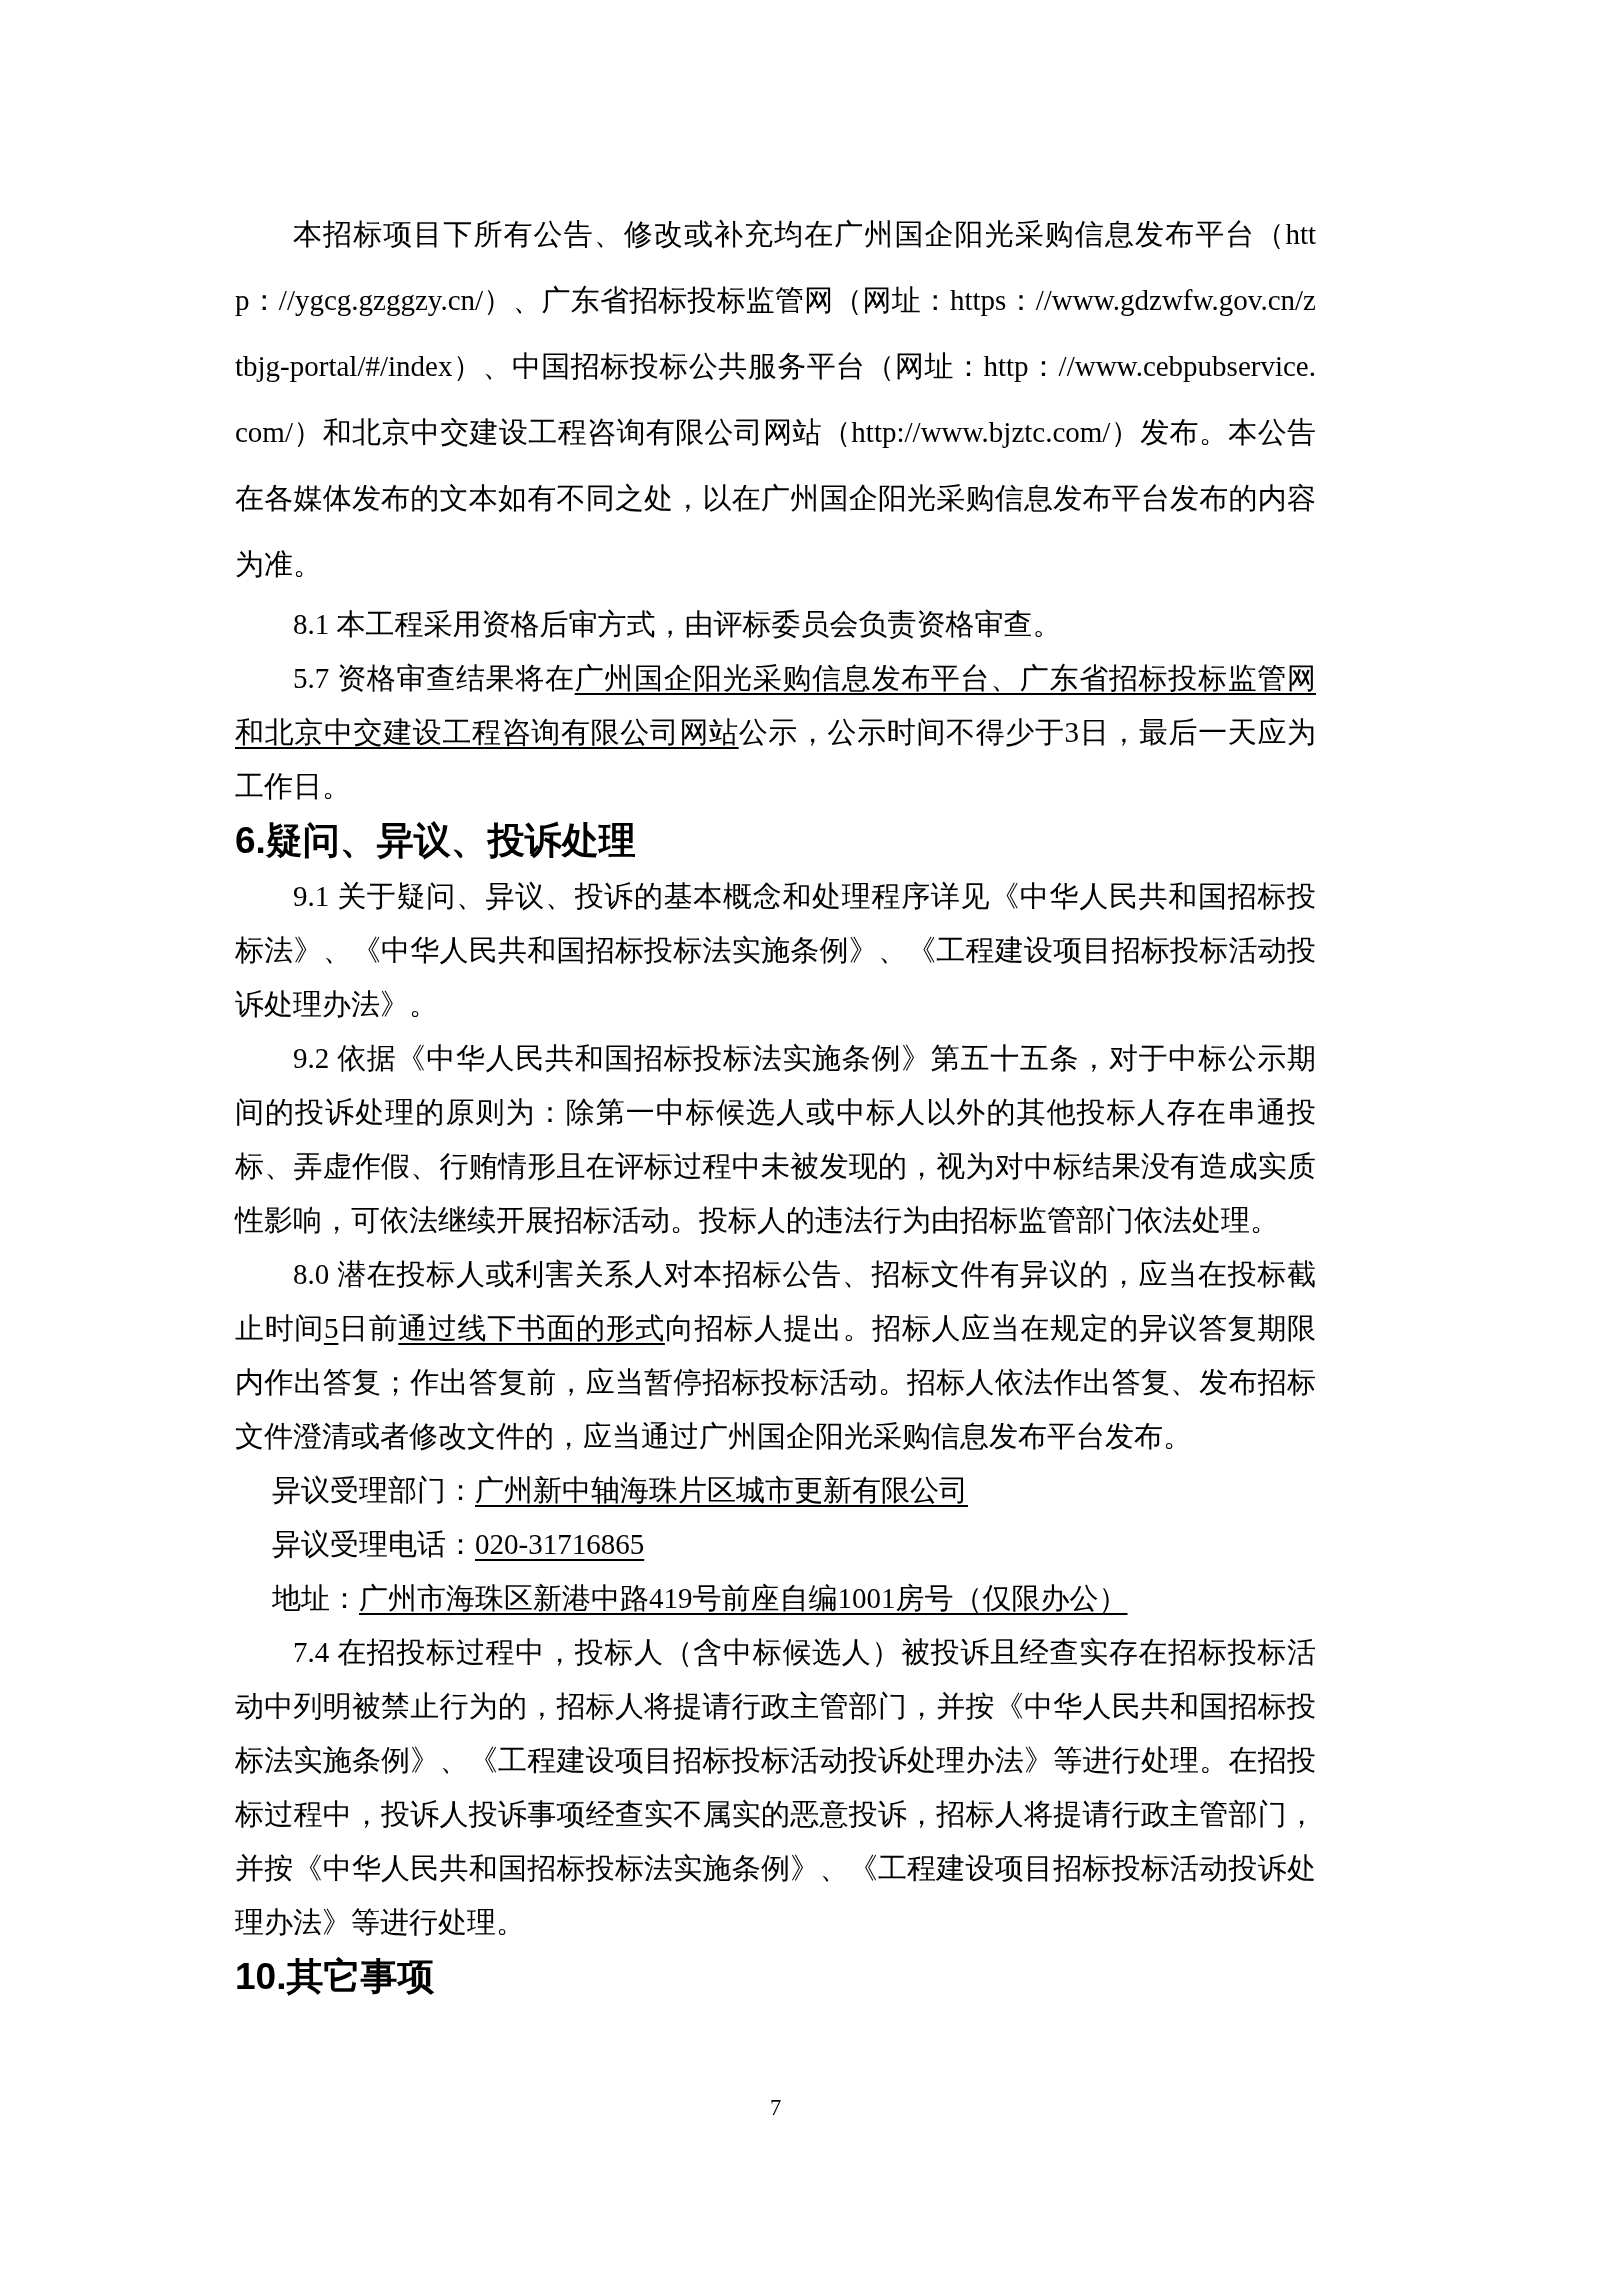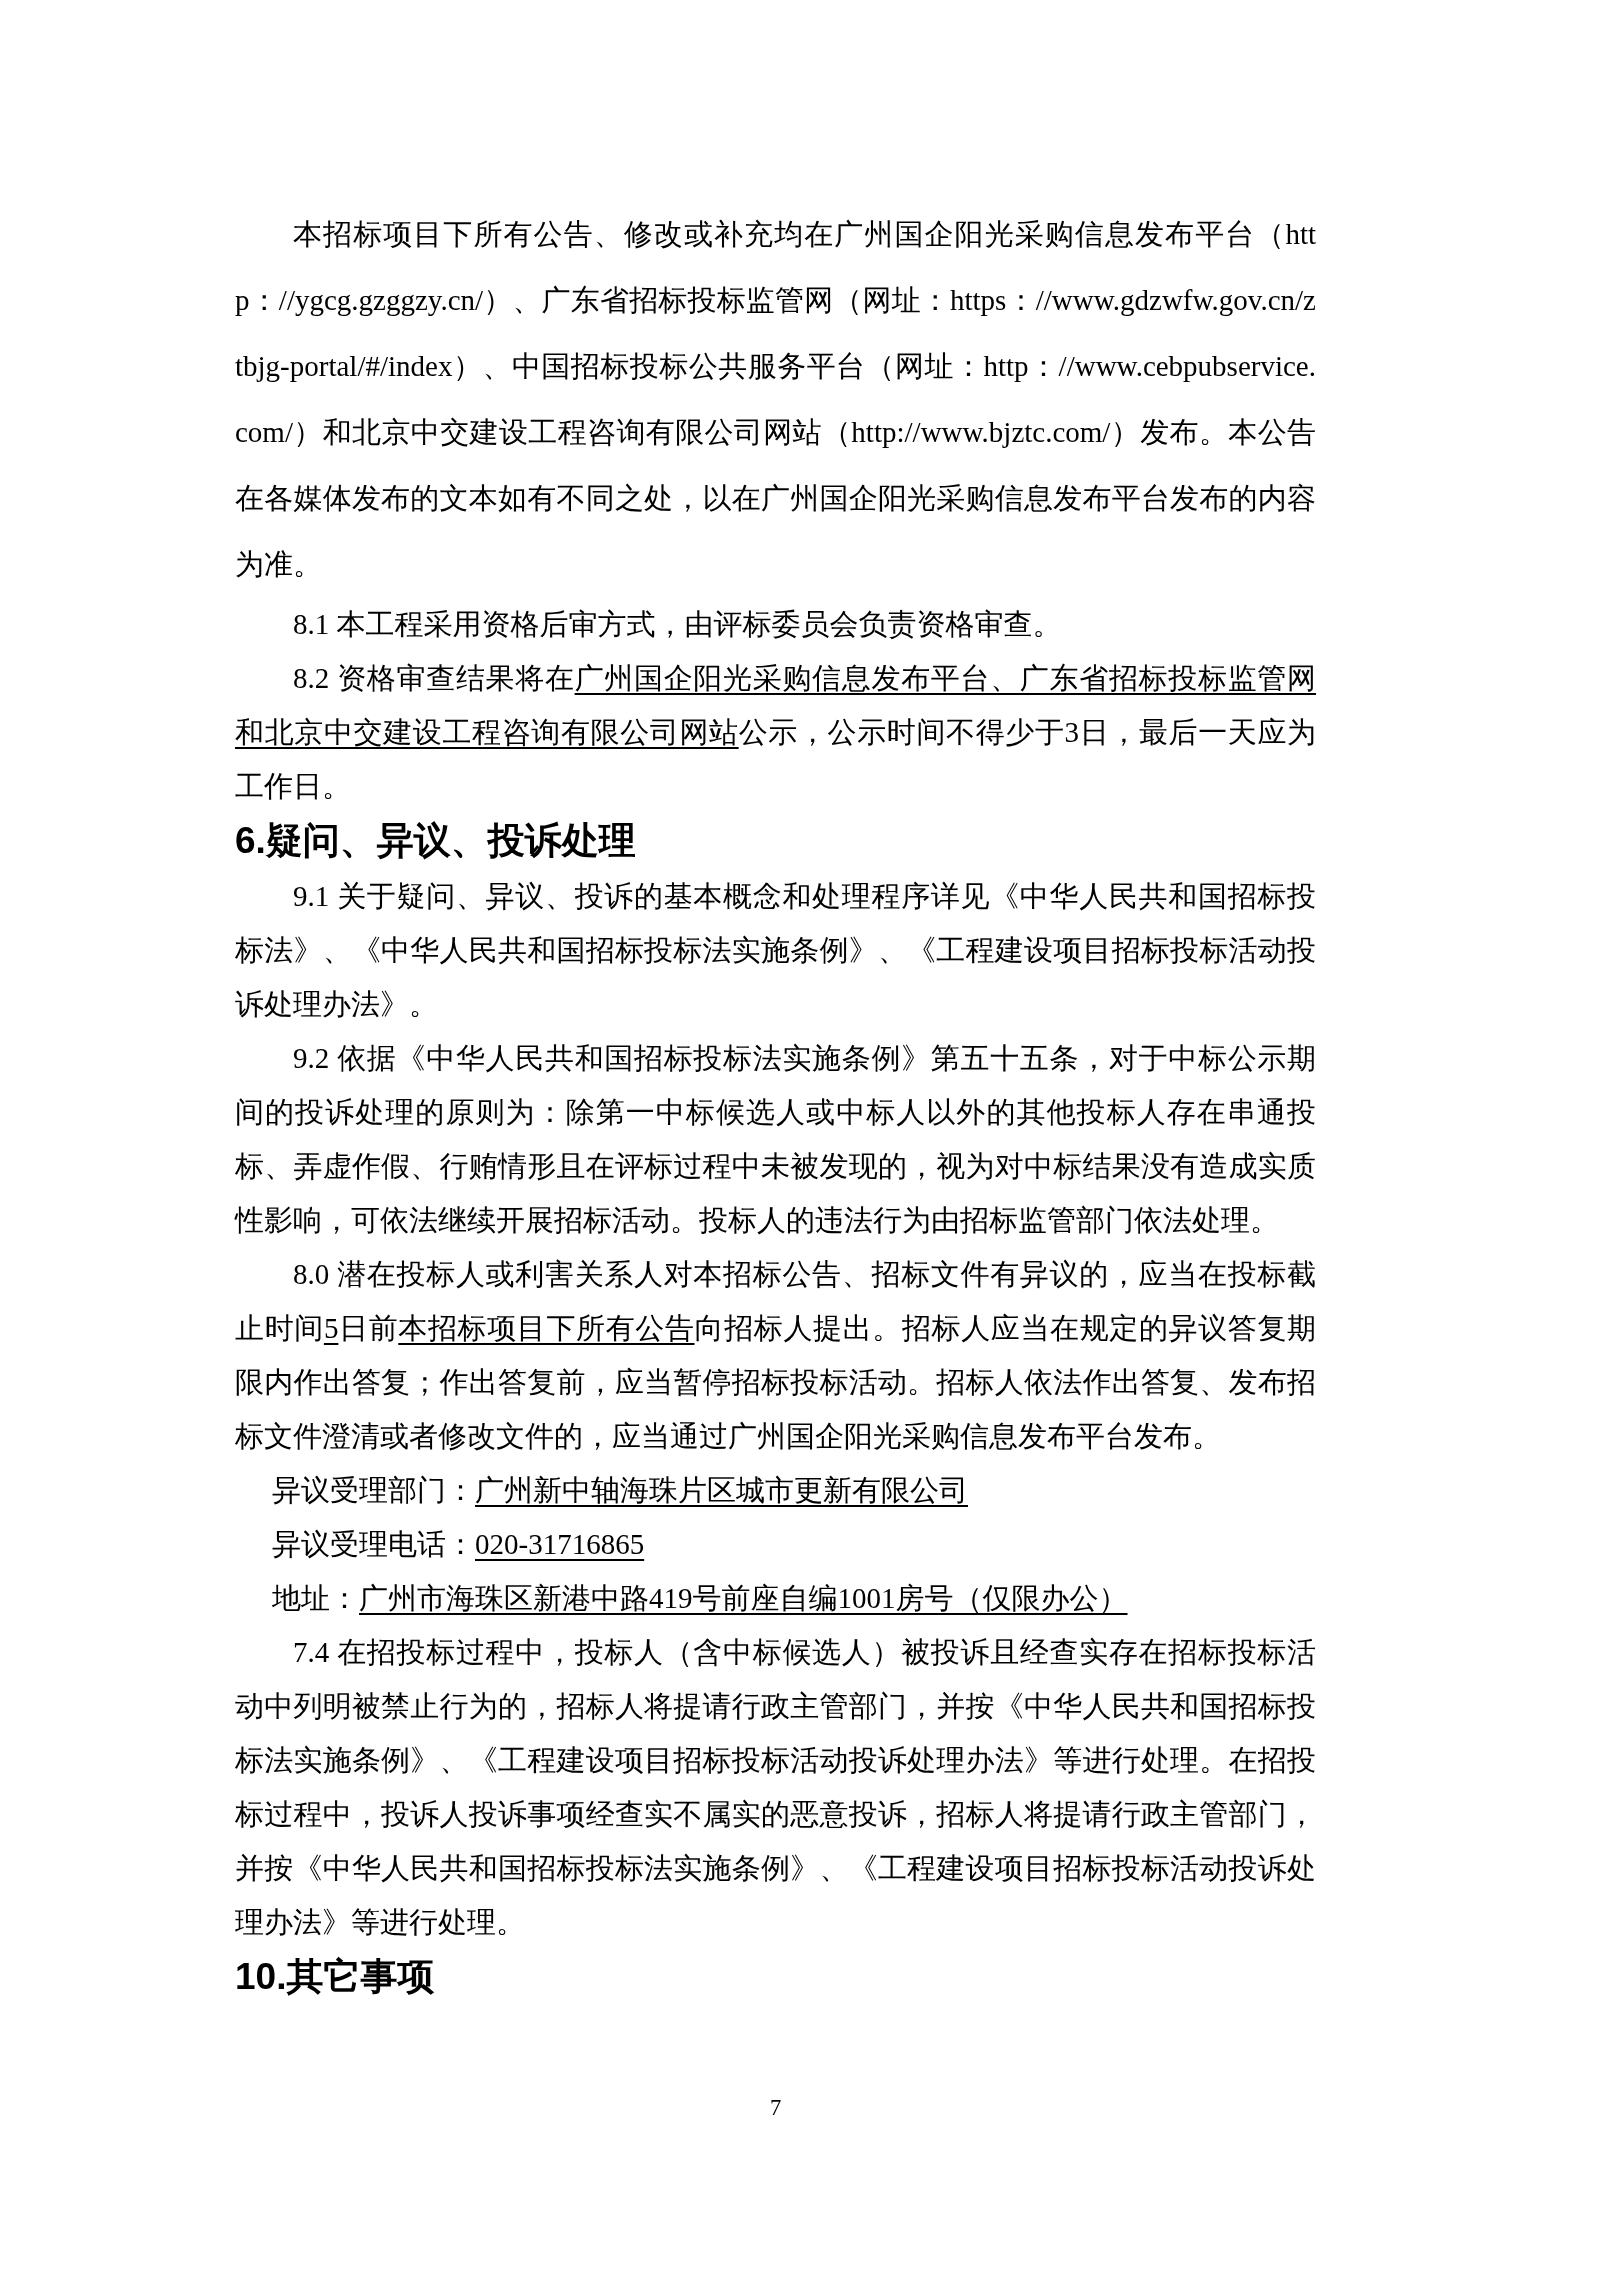--- a/index.html
+++ b/index.html
@@ -63,29 +63,29 @@
 </head>
 <body>
 
 <div class="page">
 
   <p class="body intro"><span>本招标项目下所有公告、修改或补充均在广州国企阳光采购信息发布平台（http：//ygcg.gzggzy.cn/）、广东省招标投标监管网（网址：https：//www.gdzwfw.gov.cn/ztbjg-portal/#/index）、中国招标投标公共服务平台（网址：http：//www.cebpubservice.com/）和北京中交建设工程咨询有限公司网站（http://www.bjztc.com/）发布。本公告在各媒体发布的文本如有不同之处，以在广州国企阳光采购信息发布平台发布的内容为准。</span></p>
 
 
   <p class="body mt-p81"><span>8.1 本工程采用资格后审方式，由评标委员会负责资格审查。</span></p>
 
-  <p class="body"><span>8.2 资格审查结果将在</span><span class="u">广州国企阳光采购信息发布平台、广东省招标投标监管网和北京中交建设工程咨询有限公司网站</span><span>公示，公示时间不得少于3日，最后一天应为工作日。</span></p>
+  <p class="body"><span>5.7 资格审查结果将在</span><span class="u">广州国企阳光采购信息发布平台、广东省招标投标监管网和北京中交建设工程咨询有限公司网站</span><span>公示，公示时间不得少于3日，最后一天应为工作日。</span></p>
 
   <h2 class="sec-heading mt-h9">6.疑问、异议、投诉处理</h2>
 
   <p class="body mt-p91"><span>9.1 关于疑问、异议、投诉的基本概念和处理程序详见《中华人民共和国招标投标法》、《中华人民共和国招标投标法实施条例》、《工程建设项目招标投标活动投诉处理办法》。</span></p>
 
   <p class="body"><span>9.2 依据《中华人民共和国招标投标法实施条例》第五十五条，对于中标公示期间的投诉处理的原则为：除第一中标候选人或中标人以外的其他投标人存在串通投标、弄虚作假、行贿情形且在评标过程中未被发现的，视为对中标结果没有造成实质性影响，可依法继续开展招标活动。投标人的违法行为由招标监管部门依法处理。</span></p>
 
-  <p class="body"><span>8.0 潜在投标人或利害关系人对本招标公告、招标文件有异议的，应当在投标截止时间</span><span class="u">5</span><span>日前</span><span class="u">本招标项目下所有公告</span><span>向招标人提出。招标人应当在规定的异议答复期限内作出答复；作出答复前，应当暂停招标投标活动。招标人依法作出答复、发布招标文件澄清或者修改文件的，应当通过广州国企阳光采购信息发布平台发布。</span></p>
+  <p class="body"><span>8.0 潜在投标人或利害关系人对本招标公告、招标文件有异议的，应当在投标截止时间</span><span class="u">5</span><span>日前</span><span class="u">通过线下书面的形式</span><span>向招标人提出。招标人应当在规定的异议答复期限内作出答复；作出答复前，应当暂停招标投标活动。招标人依法作出答复、发布招标文件澄清或者修改文件的，应当通过广州国企阳光采购信息发布平台发布。</span></p>
 
   <p class="body contact">
     <span>异议受理部门：</span><span class="u">广州新中轴海珠片区城市更新有限公司</span>
   </p>
 
   <p class="body contact">
     <span>异议受理电话：</span><span class="u">020-31716865</span>
   </p>
 
   <p class="body contact">

